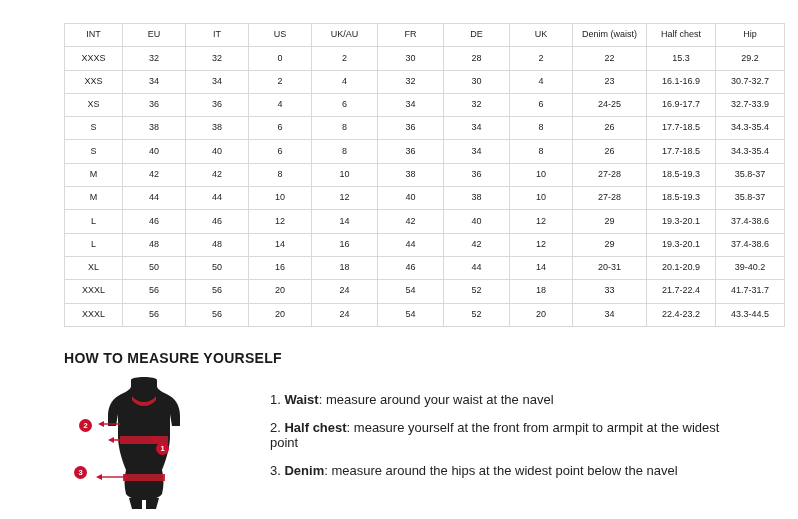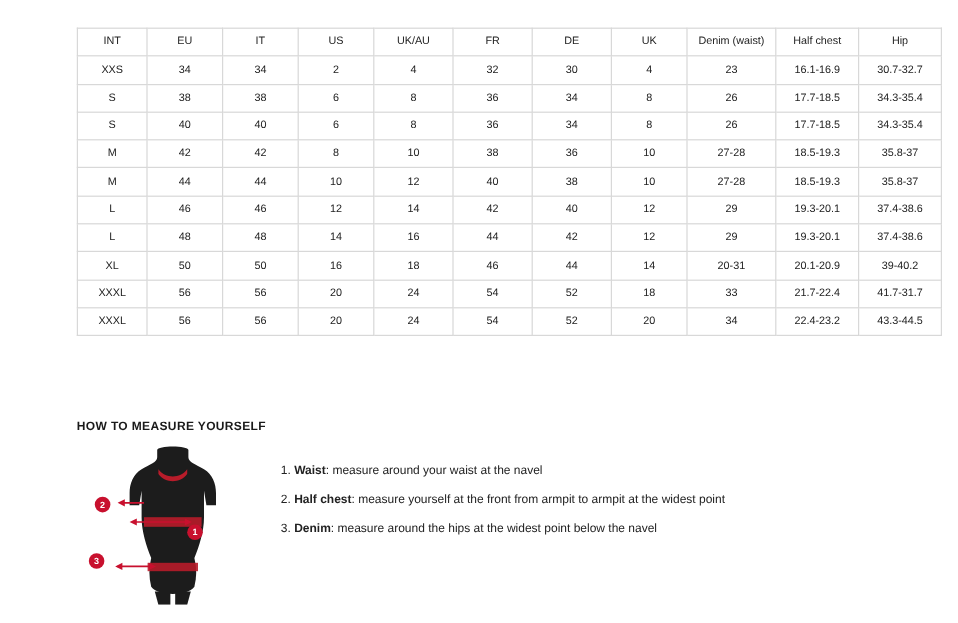--- a/index.html
+++ b/index.html
@@ -64,21 +64,21 @@
   col.c10 { width: 69px; }
 
   
   .measure-section {
     position: absolute;
     left: 64px;
     top: 350px;
     width: 670px;
   }
   .measure-title {
-    font-size: 10px;
+    font-size: 14px;
     font-weight: bold;
     letter-spacing: 0.3px;
     color: #1a1a1a;
     margin: 0 0 8px 0;
   }
   .measure-body {
     position: relative;
     display: flex;
     align-items: flex-start;
   }
@@ -87,24 +87,25 @@
     width: 120px;
     height: 135px;
     margin-left: 20px;
     flex: 0 0 auto;
   }
   .notes {
     margin-left: 30px;
     padding-top: 18px;
   }
   .note {
-    font-size: 10px;
+    font-size: 13px;
     color: #222;
     margin-bottom: 12px;
     line-height: 1.2;
+    margin-left: 36px;
   }
   .note b { font-weight: bold; }
 
   .badge {
     position: absolute;
     width: 13px;
     height: 13px;
     border-radius: 50%;
     background: #c8102e;
     color: #ffffff;
@@ -147,31 +148,57 @@
           <th>FR</th>
           <th>DE</th>
           <th>UK</th>
           <th>Denim (waist)</th>
           <th>Half chest</th>
           <th>Hip</th>
         </tr>
       </thead>
       <tbody>
         <tr>
+          <td>XXXS</td>
+          <td>32</td>
+          <td>32</td>
+          <td>0</td>
+          <td>2</td>
+          <td>30</td>
+          <td>28</td>
+          <td>2</td>
+          <td>22</td>
+          <td>15.3</td>
+          <td>29.2</td>
+        </tr>
+        <tr>
           <td>XXS</td>
           <td>34</td>
           <td>34</td>
           <td>2</td>
           <td>4</td>
           <td>32</td>
           <td>30</td>
           <td>4</td>
           <td>23</td>
           <td>16.1-16.9</td>
           <td>30.7-32.7</td>
+        </tr>
+        <tr>
+          <td>XS</td>
+          <td>36</td>
+          <td>36</td>
+          <td>4</td>
+          <td>6</td>
+          <td>34</td>
+          <td>32</td>
+          <td>6</td>
+          <td>24-25</td>
+          <td>16.9-17.7</td>
+          <td>32.7-33.9</td>
         </tr>
         <tr>
           <td>S</td>
           <td>38</td>
           <td>38</td>
           <td>6</td>
           <td>8</td>
           <td>36</td>
           <td>34</td>
           <td>8</td>

